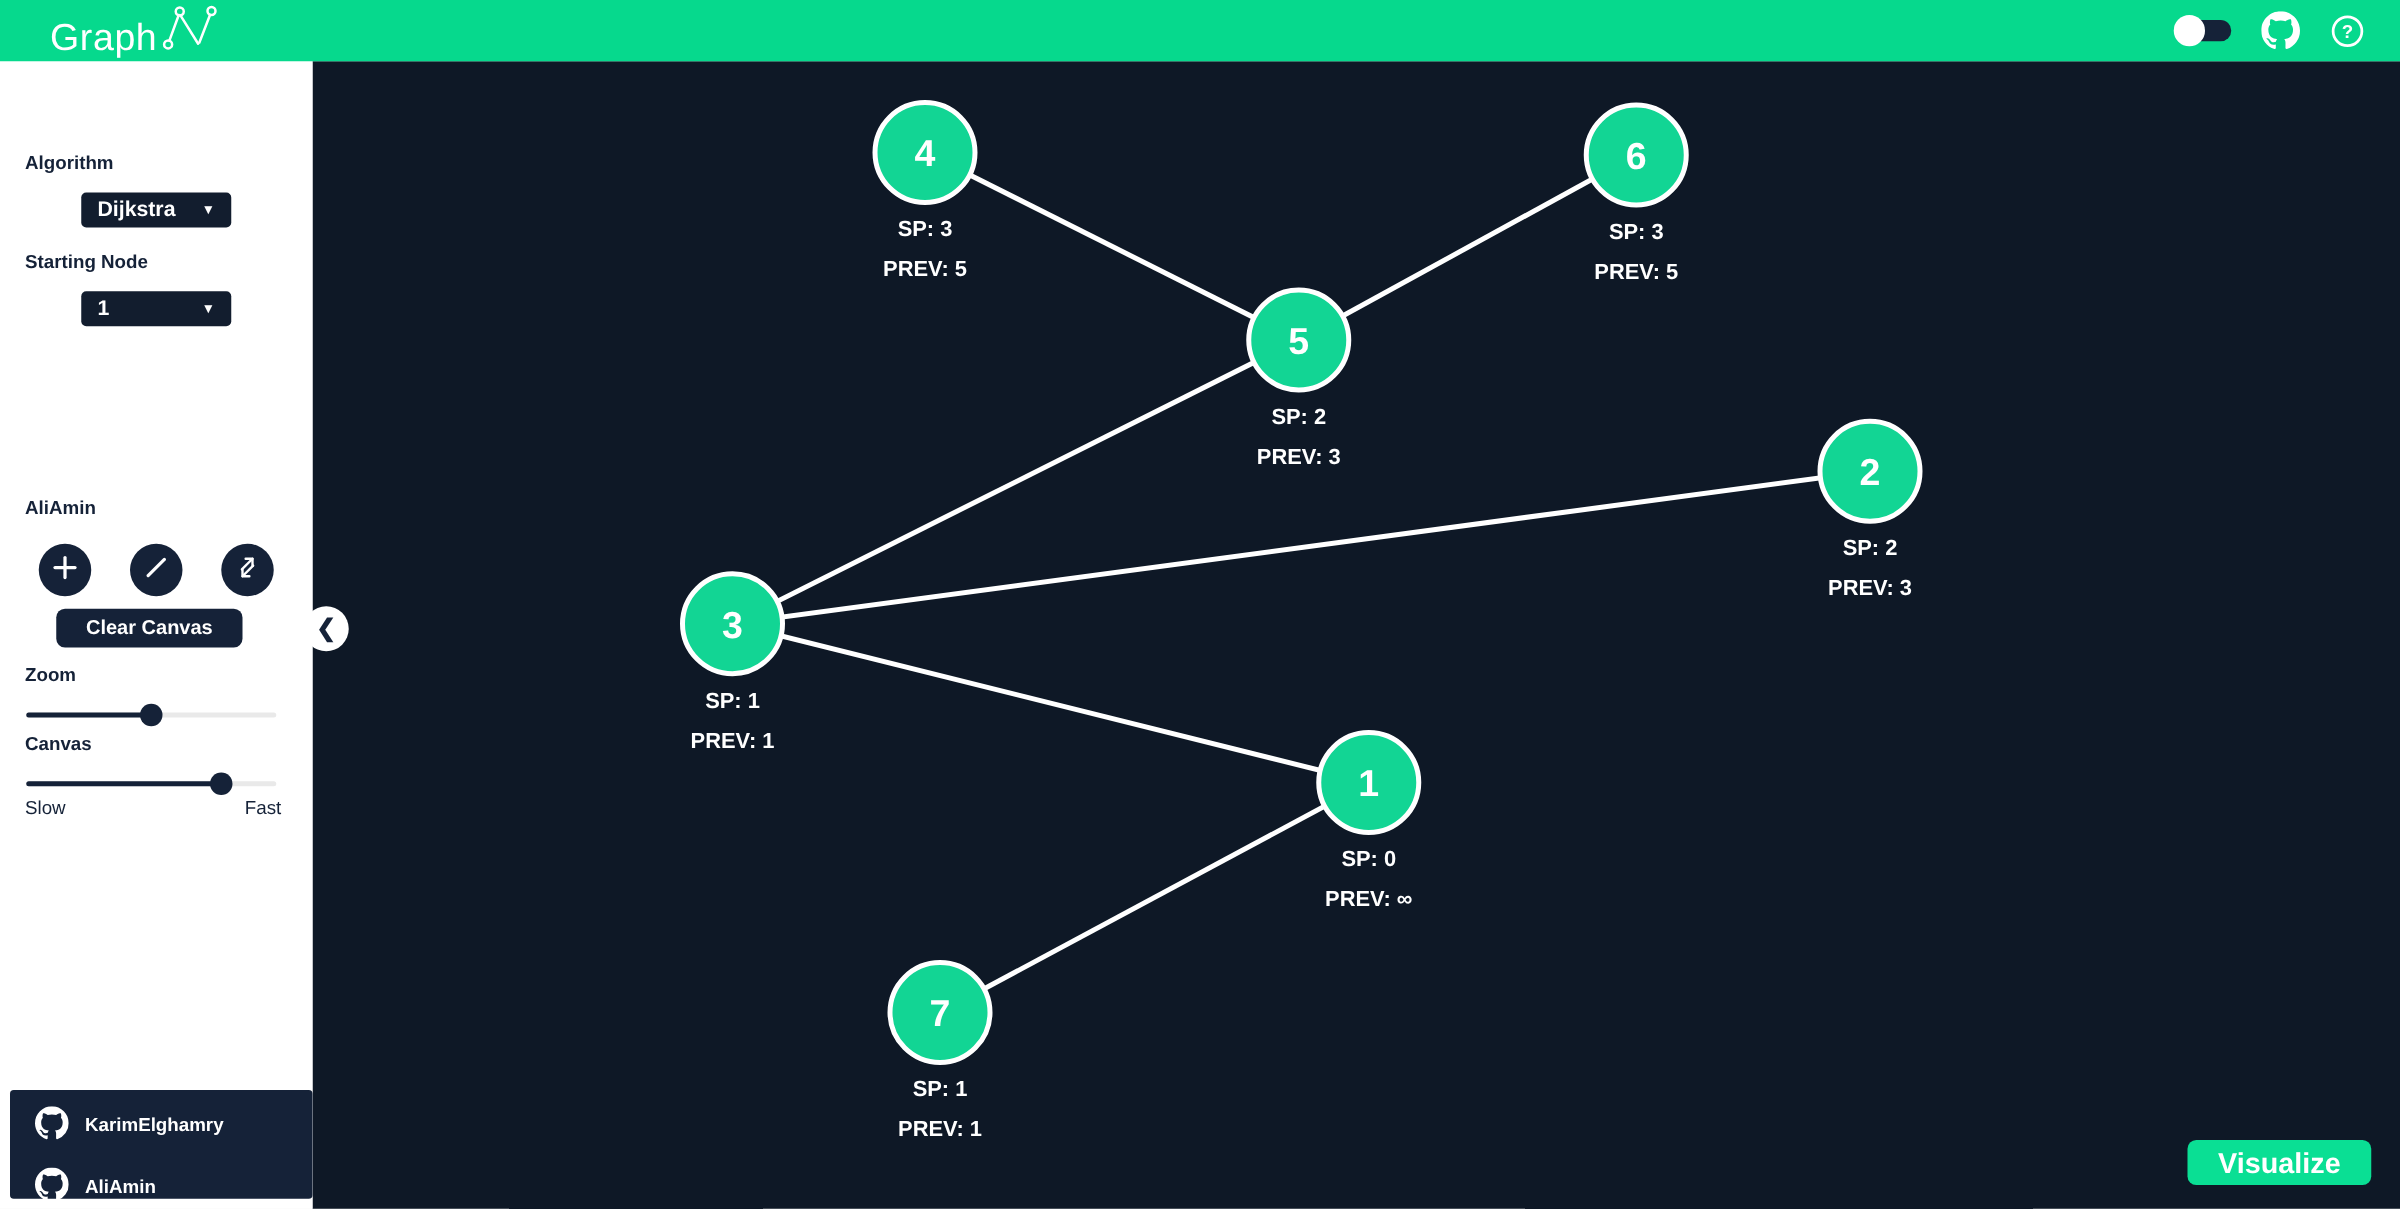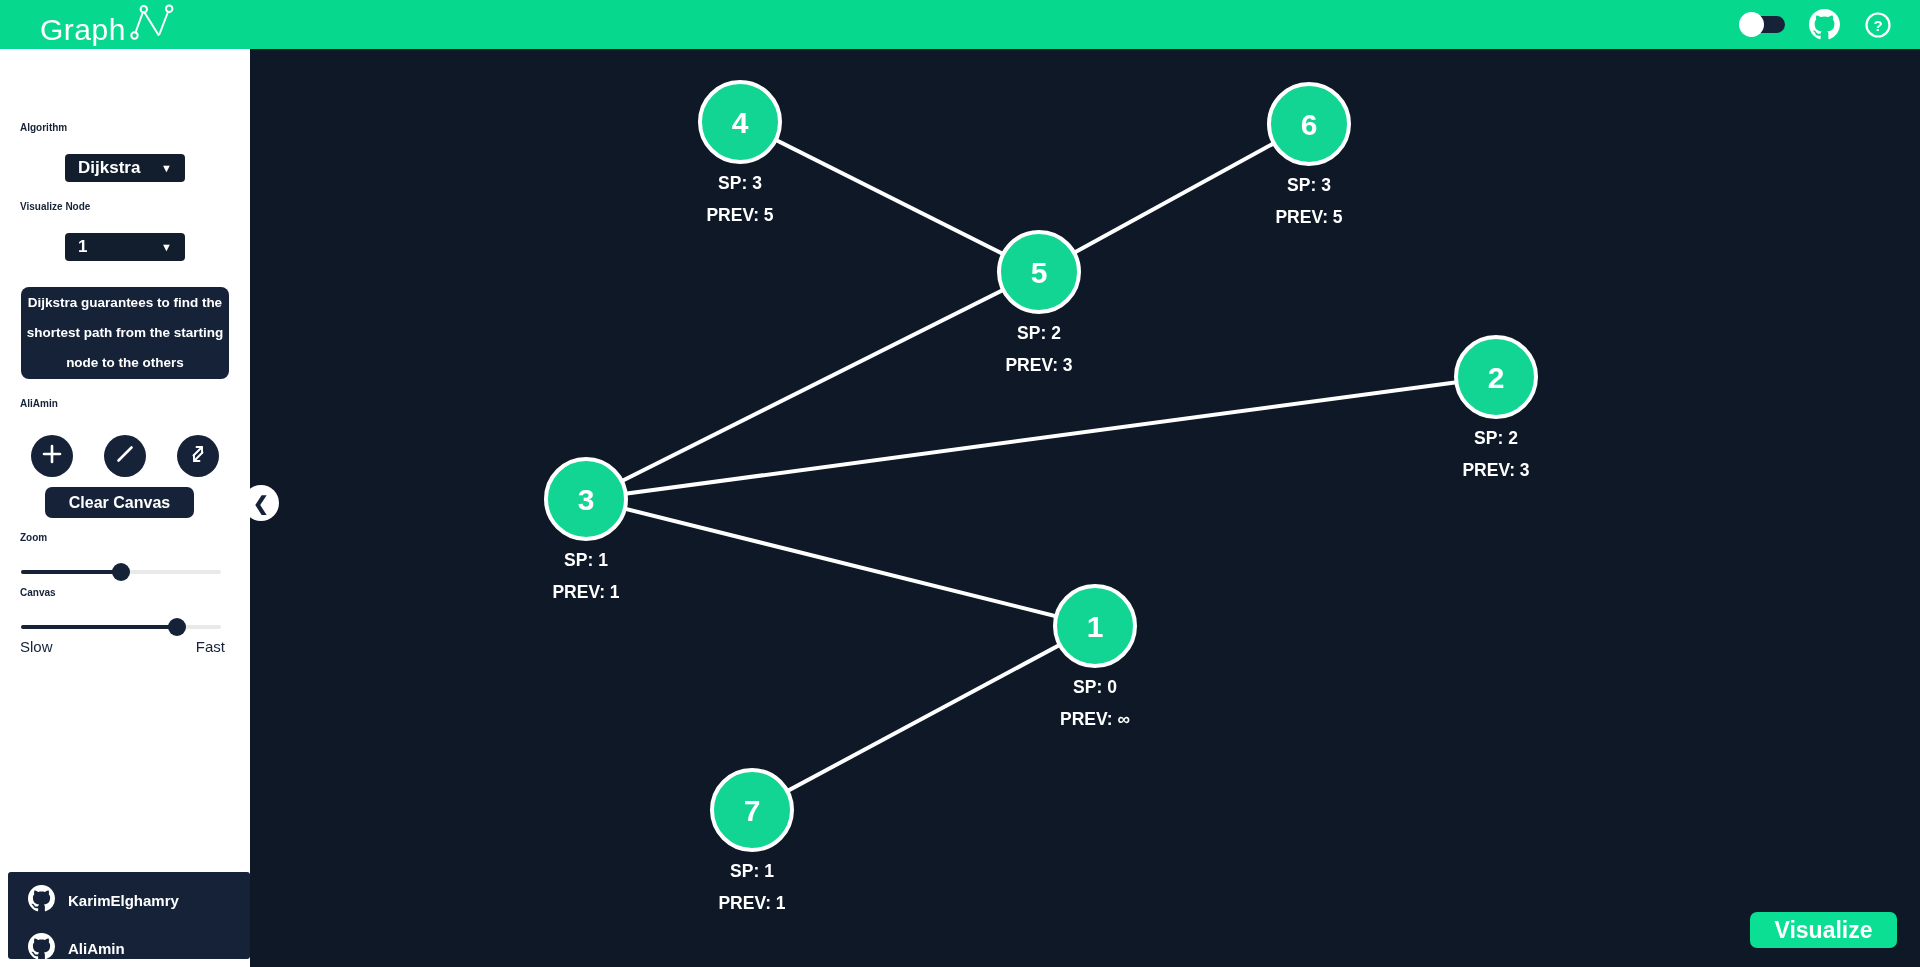--- a/index.html
+++ b/index.html
@@ -16,21 +16,21 @@
   .header-right { margin-left:auto; display:flex; align-items:center; gap:24px; margin-right:28px; }
   .toggle { position:relative; width:44px; height:17px; background:#152238;
     border-radius:9px; cursor:pointer; }
   .toggle .knob { position:absolute; left:-2px; top:-4px; width:25px; height:25px;
     background:#fff; border-radius:50%; }
   .icon-btn { display:flex; align-items:center; justify-content:center; cursor:pointer; }
 
   
   .sidebar { position:absolute; left:0; top:49px; width:250px; height:918px;
     background:#ffffff; z-index:20; }
-  .side-label { position:absolute; left:20px; color:#152238; font-size:10px; font-weight:700; }
+  .side-label { position:absolute; left:20px; color:#152238; font-size:15px; font-weight:700; }
   .dropdown { position:absolute; left:65px; width:120px; height:28px; background:#121d2e;
     border-radius:4px; color:#fff; font-size:17px; font-weight:700;
     display:flex; align-items:center; justify-content:space-between;
     padding:0 13px; cursor:pointer; }
   .dropdown .caret { font-size:11px; }
   .tooltip-box { position:absolute; left:21px; top:238px; width:208px; height:92px;
     background:#152238; border-radius:8px; color:#fff; font-size:13.5px; font-weight:700;
     text-align:center; line-height:30px; padding:1px 4px; }
   .opt-row { position:absolute; left:31px; top:386px; display:flex; gap:31px; }
   .opt-btn { width:42px; height:42px; border-radius:50%; background:#152238;
@@ -109,27 +109,26 @@
   </div>
 </div>
 
 <div class="sidebar">
   <div class="side-label" style="top:73px">Algorithm</div>
   <div class="dropdown" style="top:105px">
     <span>Dijkstra</span>
     <span class="caret">▼</span>
   </div>
 
-  <div class="side-label" style="top:152px">Visualize Node</div>
+  <div class="side-label" style="top:152px">Starting Node</div>
   <div class="dropdown" style="top:184px">
     <span>1</span>
     <span class="caret">▼</span>
   </div>
 
-  <div class="tooltip-box">Dijkstra guarantees to find the shortest path from the starting node to the others</div>
 
   <div class="side-label" style="top:349px">AliAmin</div>
 
   <div class="opt-row">
     <div class="opt-btn">
       <span>
         <svg width="22" height="22" viewBox="0 0 22 22">
           <g stroke="#ffffff" stroke-width="2.6" stroke-linecap="round">
             <path d="M11 3 L11 19"></path>
               <path d="M3 11 L19 11"></path>

